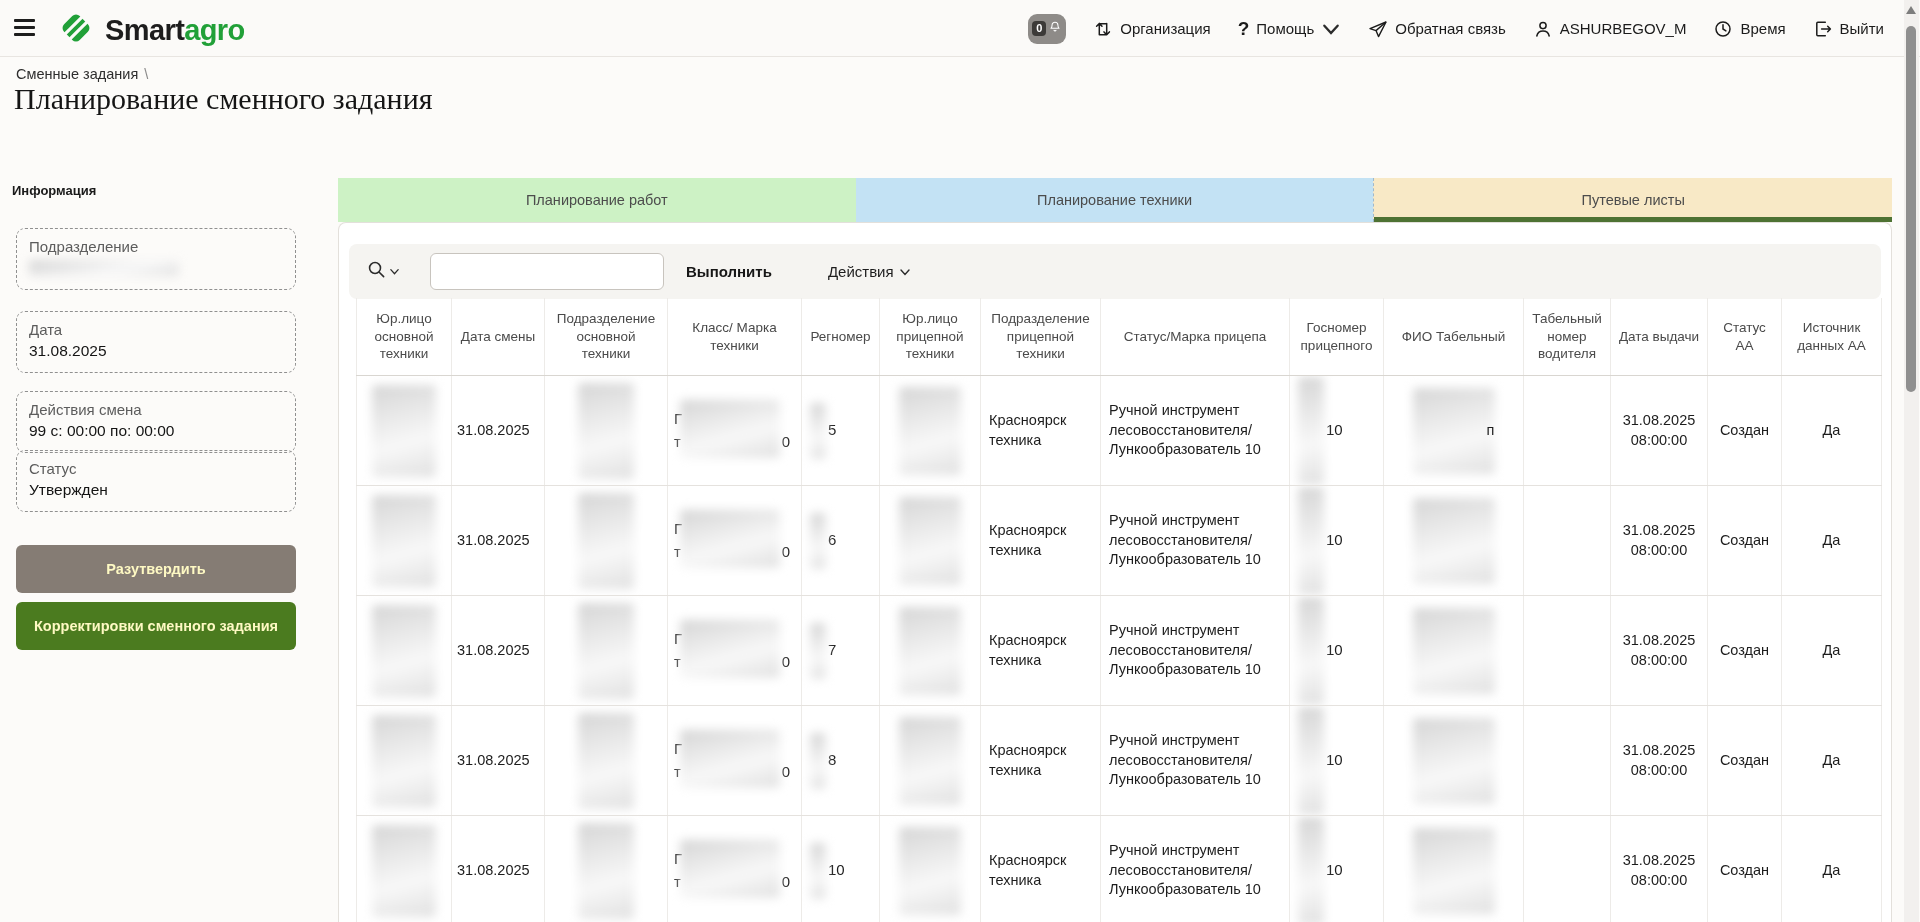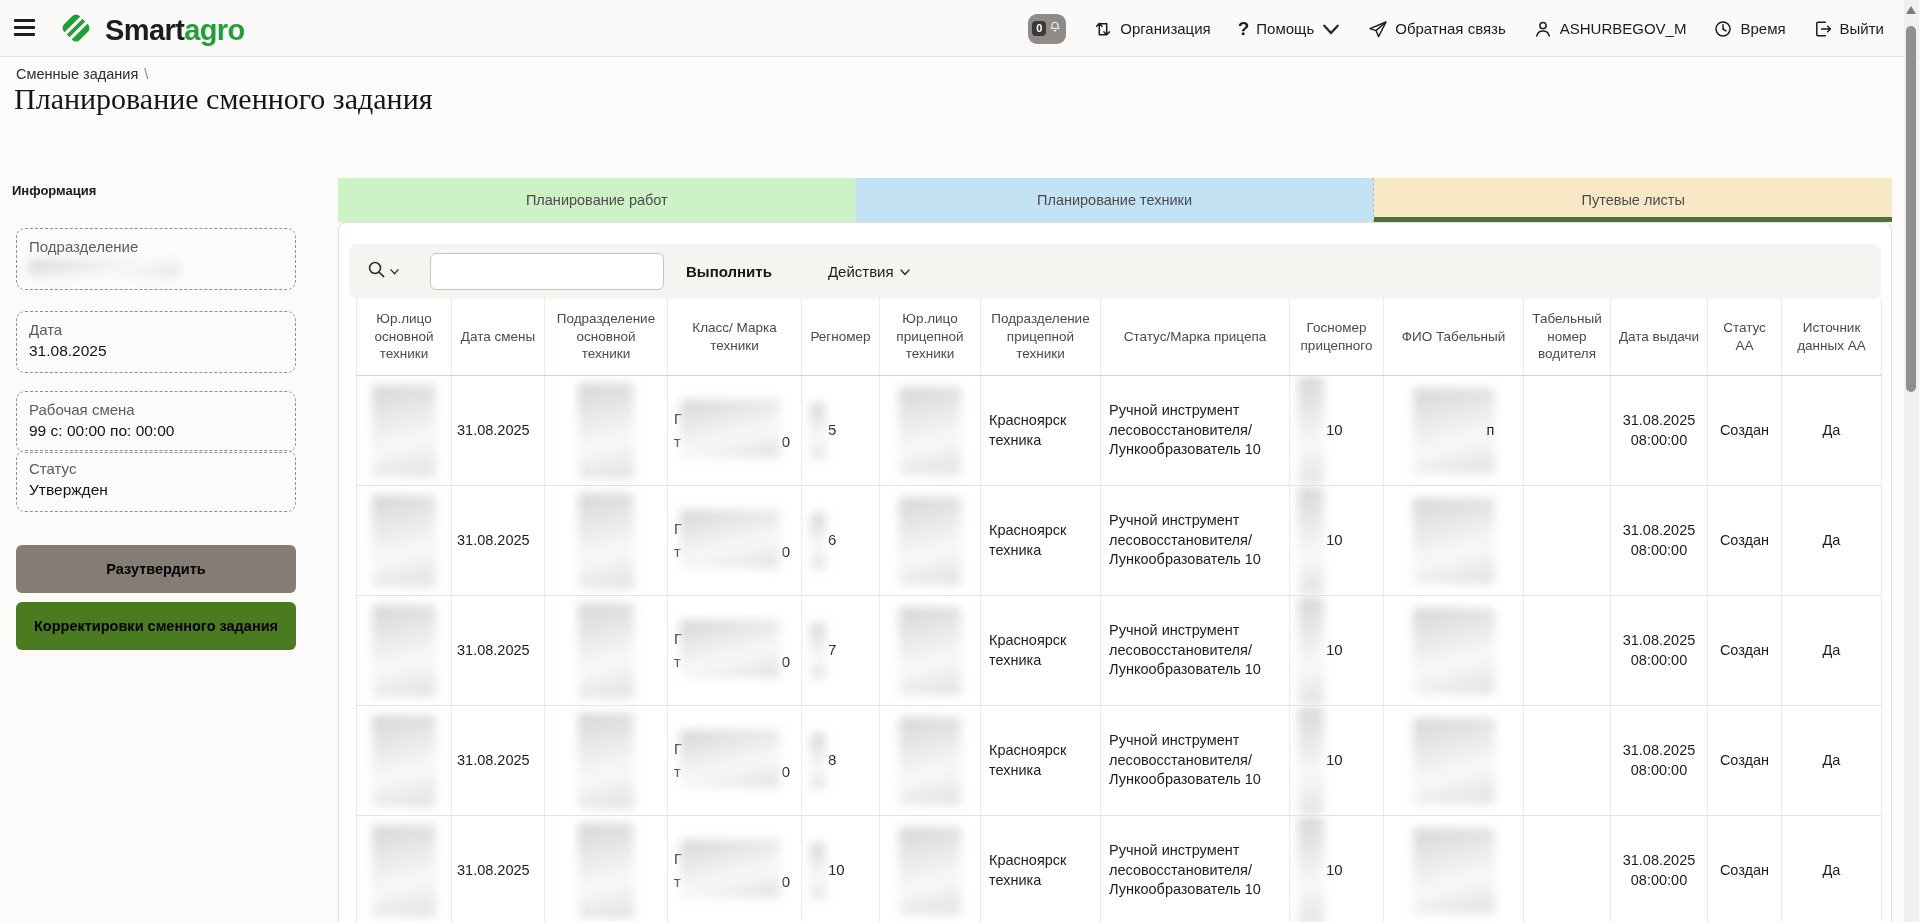--- a/index.html
+++ b/index.html
@@ -26,21 +26,21 @@
   .breadcrumb { position:absolute; left:16px; top:66px; font-size:14.5px; color:#2e2e2e; }
   .breadcrumb .bc-link { cursor:pointer; }
   .bc-sep { color:#8a8a8a; margin-left:6px; }
   .page-title { position:absolute; left:14px; top:82px; font-family:"Liberation Serif", serif; font-size:30px; font-weight:500; color:#151515; }
 
   
   .side-heading { position:absolute; left:12px; top:171px; font-size:13px; font-weight:700; color:#1a1a1a;margin-top:12px; }
   .side-card { position:absolute; left:16px; width:280px; height:62px; border:1px dashed #909090; border-radius:9px; padding:9px 12px 6px; background:transparent; }
   .side-label { font-size:15px; color:#5c5c5c; }
   .side-value { font-size:15.5px; color:#141414; margin-top:4px; white-space:nowrap; }
-  .side-btn { position:absolute; left:16px; width:280px; height:48px; border-radius:6px; border:none; color:#000000; font-weight:700; font-size:14.5px; display:flex; align-items:center; justify-content:center; cursor:pointer; font-family:inherit; }
+  .side-btn { position:absolute; left:16px; width:280px; height:48px; border-radius:6px; border:none; color:#fef9c3; font-weight:700; font-size:14.5px; display:flex; align-items:center; justify-content:center; cursor:pointer; font-family:inherit; }
 
   
   .tabs { position:absolute; left:338px; top:178px; width:1554px; height:44px; display:flex; }
   .tab { flex:1; display:flex; align-items:center; justify-content:center; font-size:14.5px; color:#4c4c4c; position:relative; cursor:pointer; }
   .tab.active { border-left:1px dashed #9fb9cd;text-align:right; }
   .tab.active::after { content:""; position:absolute; left:0; right:0; bottom:0; height:5px; background:#4e7233; }
 
   
   .card { position:absolute; left:338px; top:222px; width:1554px; height:700px; background:#fff; border:1px solid #e3e0db; border-bottom:none; border-radius:8px 8px 0 0; overflow:hidden; }
   .toolbar { position:absolute; left:10px; top:21px; width:1532px; height:55px; background:#f5f4f1; border-radius:8px; display:flex; align-items:center; }
@@ -178,21 +178,21 @@
   <div id="sidebar-fields">
       <div class="side-card" style="top: 228px;">
         <div class="side-label">Подразделение</div>
         <div class="blur" style="width: 150px; height: 16px; margin-top: 5px;"></div>
       </div>
       <div class="side-card" style="top: 311px;">
         <div class="side-label">Дата</div>
         <div class="side-value">31.08.2025</div>
       </div>
       <div class="side-card" style="top: 391px;">
-        <div class="side-label">Рабочая смена</div>
+        <div class="side-label">Действия смена</div>
         <div class="side-value">99 с: 00:00 по: 00:00</div>
       </div>
       <div class="side-card" style="top: 450px;">
         <div class="side-label">Статус</div>
         <div class="side-value">Утвержден</div>
       </div>
     </div>
   <div id="sidebar-buttons">
       <button class="side-btn" style="top: 545px; background: rgb(133, 124, 116);">Разутвердить</button>
       <button class="side-btn" style="top: 602px; background: rgb(75, 123, 31);">Корректировки сменного задания</button>

